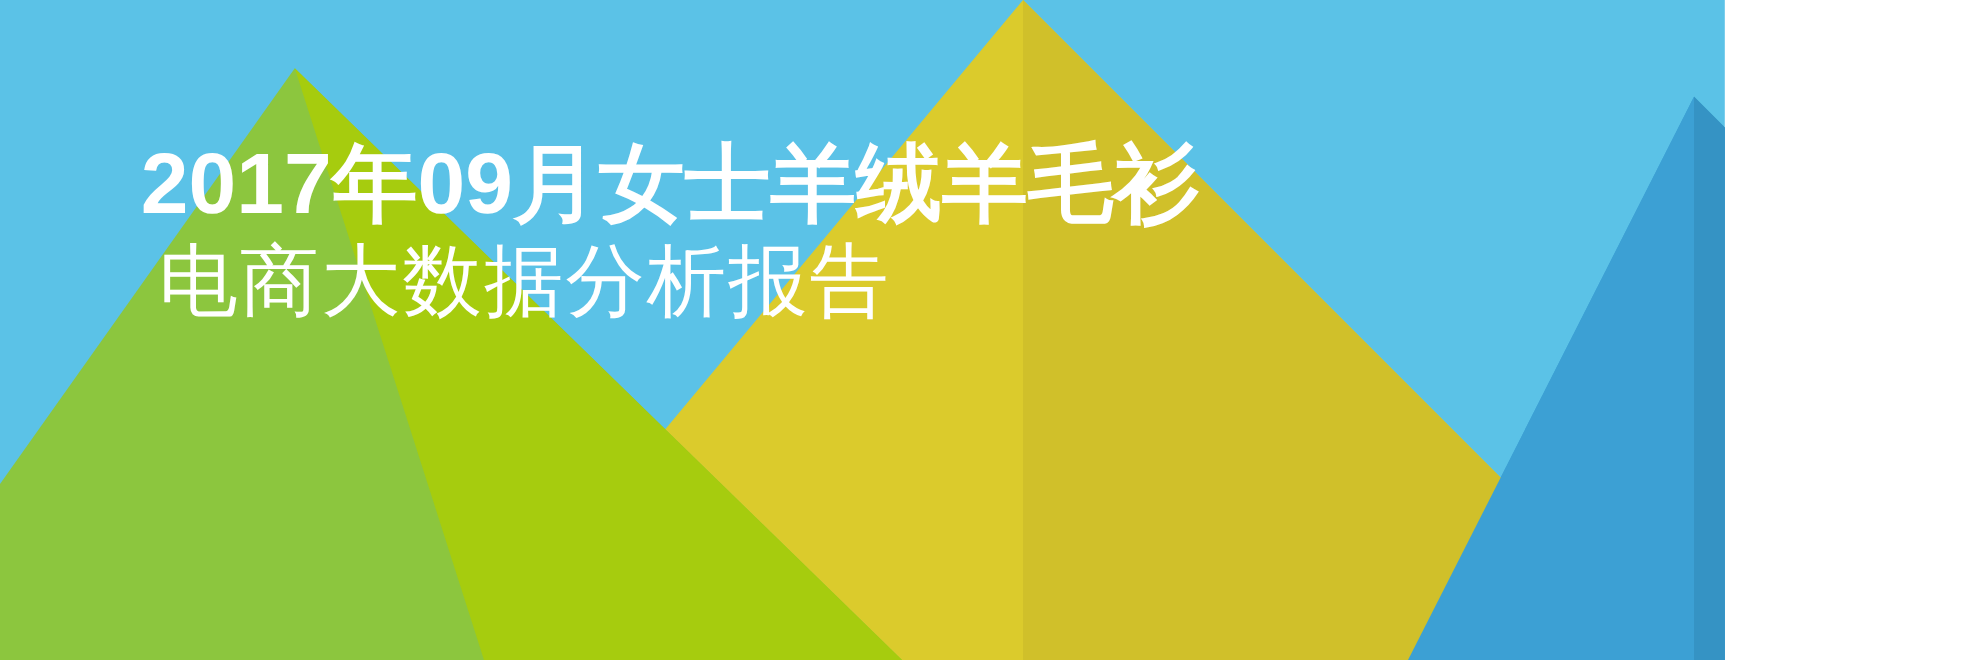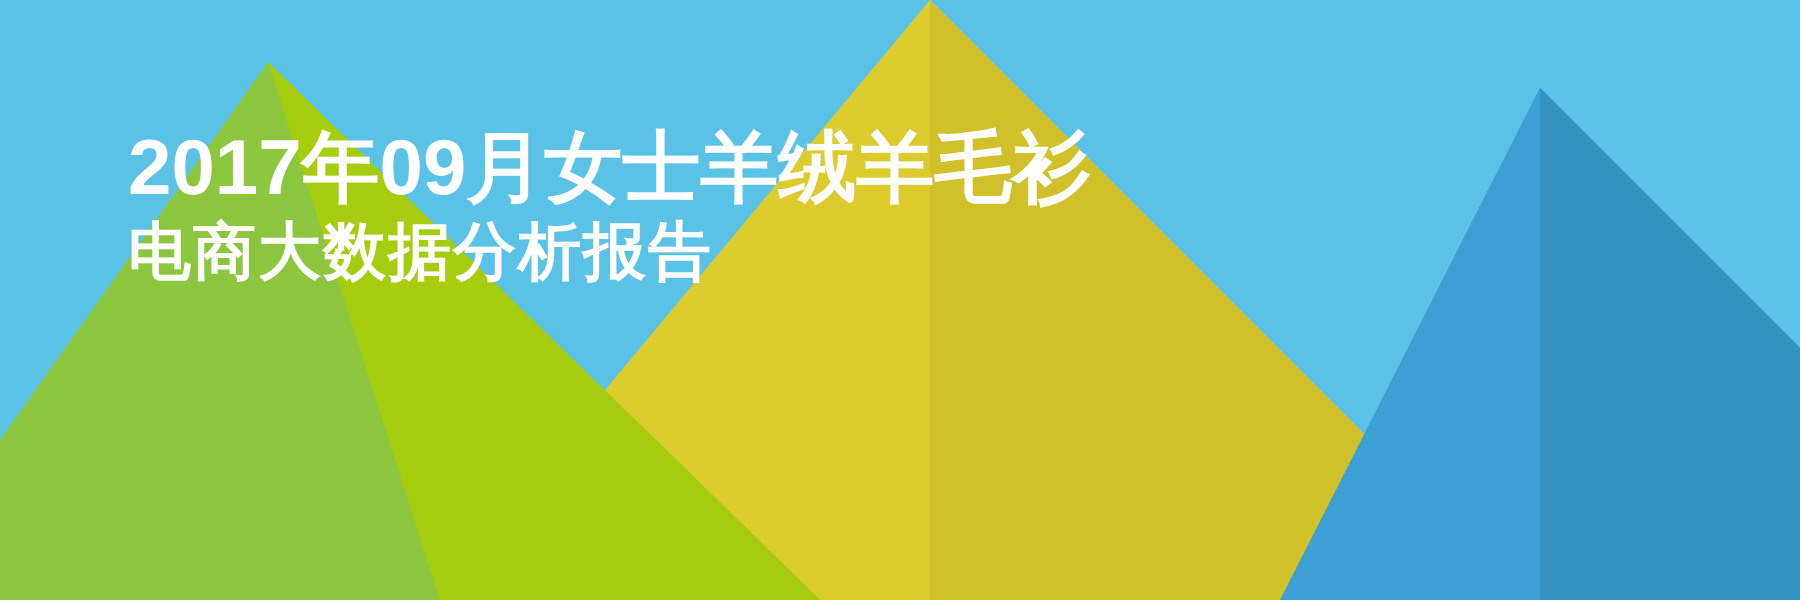--- a/index.html
+++ b/index.html
@@ -2,21 +2,21 @@
 <html><head>
 <meta charset="utf-8">
 <style>
   html, body {
     margin: 0;
     padding: 0;
     background: #ffffff;
   }
   #banner {
     position: relative;
-    width: 1800px;
+    width: 1568px;
     height: 600px;
     overflow: hidden;
     font-family: "Liberation Sans", "DejaVu Sans", sans-serif;
   }
   #bg-svg {
     position: absolute;
     top: 0; left: 0;
     width: 1800px;
     height: 600px;
     display: block;
@@ -34,23 +34,24 @@
     white-space: nowrap;
     line-height: 1.0;
   }
   #title-line-1 {
     font-size: 78px;
     font-weight: 700;
     letter-spacing: 0px;
     margin-bottom: 14px;
   }
   #title-line-2 {
-    font-size: 63px;
-    font-weight: 700;
+    font-size: 72px;
+    font-weight: 400;
     letter-spacing: 2px;
+    margin-left: 16px;
   }
 </style>
 </head>
 <body>
 
 <div id="banner">
 
   <svg id="bg-svg" viewBox="0 0 1800 600" preserveAspectRatio="none">
 
     <rect x="0" y="0" width="1800" height="600" fill="#5BC2E7"></rect>

